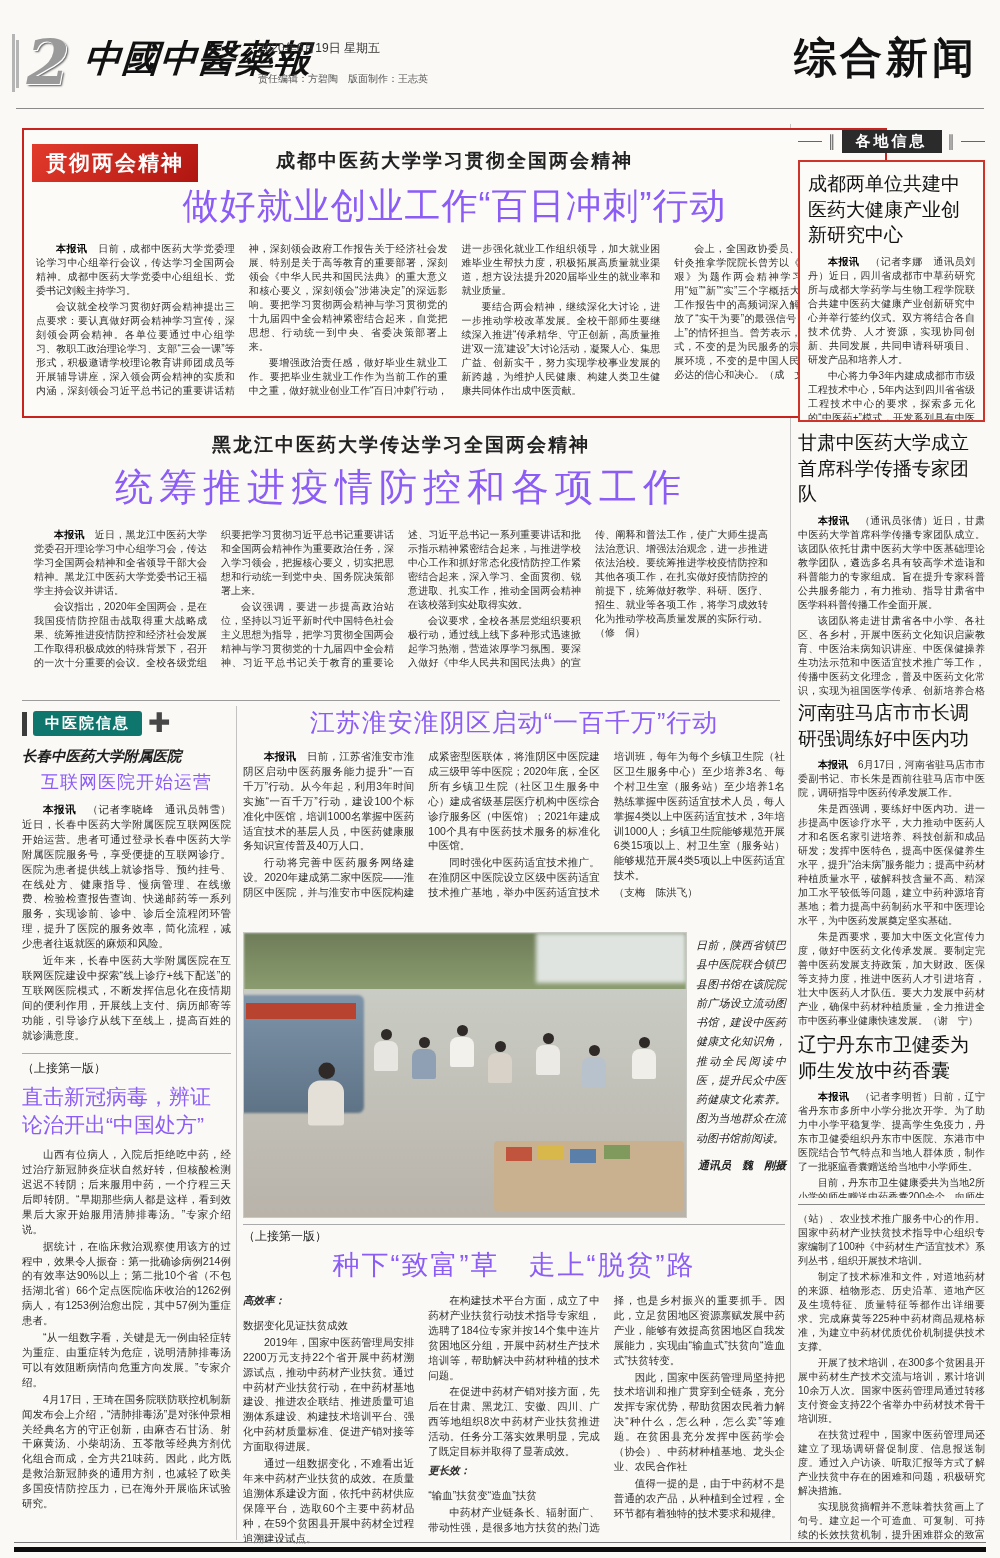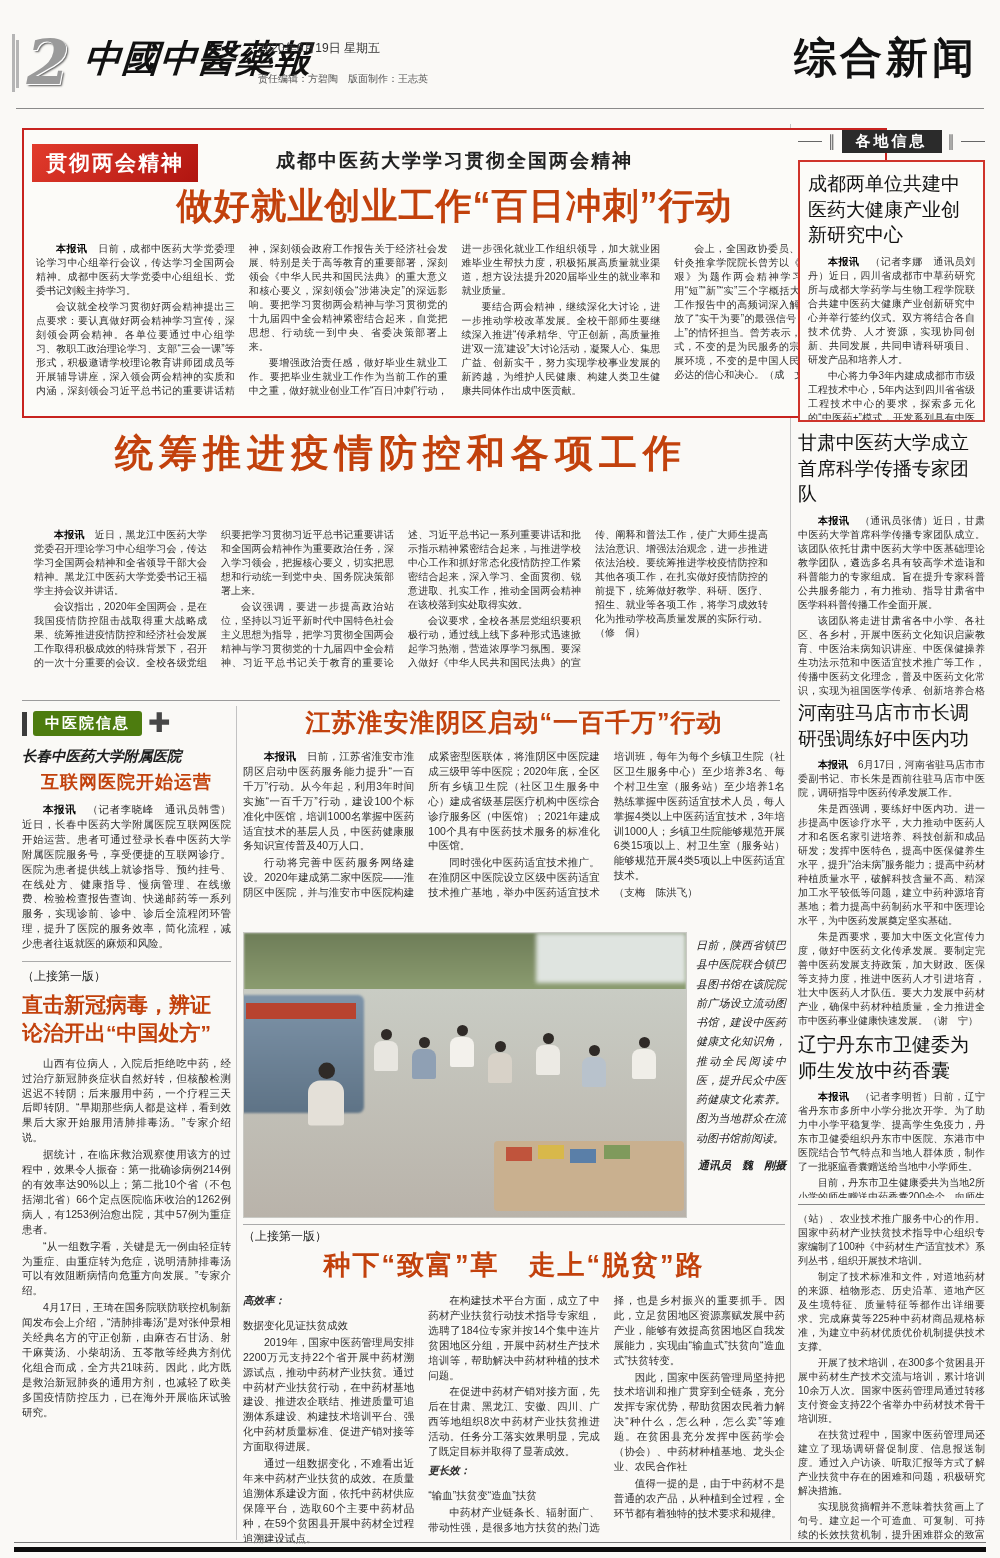--- a/index.html
+++ b/index.html
@@ -29,25 +29,25 @@
   .body p b{color:#000}
   .noind{text-indent:0 !important}
   .cols4{column-count:4;column-gap:14px}
   .cols3{column-count:3;column-gap:14px}
   .small .body p,.small p{font-size:10px;line-height:1.40}
   
   .redbox{left:22px;top:128px;width:865px;height:290px;border:2px solid #c8231f;background:#fcfbf8}
   .badge{position:absolute;left:8px;top:14px;padding:5px 14px;color:#fff;font-weight:bold;
          font-size:21px;background:linear-gradient(135deg,#e23b2c,#b01510);letter-spacing:2px}
   .kicker{ text-align:center;font-weight:bold;font-size:19px;color:#222;letter-spacing:2px}
-  .bighead{text-align:center;font-weight:bold;color:#c2410c}
+  .bighead{text-align:center;font-weight:normal;color:#8b5cf6}
   
   .libadge-row{display:flex;align-items:center;gap:6px;margin-bottom:10px}
   .vbar{width:5px;height:24px;background:#3c3c3c}
-  .dark-badge{background:#4d7c0f;color:#fff;font-weight:bold;font-size:15px;
+  .dark-badge{background:#0f766e;color:#fff;font-weight:bold;font-size:15px;
               padding:3px 12px;border-radius:3px;letter-spacing:2px}
   .cross{font-size:27px;color:#474747;line-height:1}
   .kai{font-family:"DejaVu Serif",serif;font-style:italic}
   
   .li-head{display:flex;align-items:center;justify-content:center;gap:5px}
   .li-head .seg{flex:1;border-top:1px solid #666}
   .li-head .dbar{color:#444;font-size:13px}
   .li-box{background:#2b2b2b;color:#fff;font-weight:bold;font-size:15px;
           padding:2px 14px;letter-spacing:3px}
   .r-art h3{font-size:19px;font-weight:normal;line-height:1.35;color:#111;margin-bottom:7px}
@@ -85,20 +85,21 @@
   <div class="body cols4 small" style="position:absolute;left:12px;right:12px;top:112px;bottom:8px;overflow:hidden">
     <p><b>本报讯　</b><span>日前，成都中医药大学党委理论学习中心组举行会议，传达学习全国两会精神。成都中医药大学党委中心组组长、党委书记刘毅主持学习。</span></p>
     <p>会议就全校学习贯彻好两会精神提出三点要求：要认真做好两会精神学习宣传，深刻领会两会精神。各单位要通过中心组学习、教职工政治理论学习、支部“三会一课”等形式，积极邀请学校理论教育讲师团成员等开展辅导讲座，深入领会两会精神的实质和内涵，深刻领会习近平总书记的重要讲话精神，深刻领会政府工作报告关于经济社会发展、特别是关于高等教育的重要部署，深刻领会《中华人民共和国民法典》的重大意义和核心要义，深刻领会“涉港决定”的深远影响。要把学习贯彻两会精神与学习贯彻党的十九届四中全会精神紧密结合起来，自觉把思想、行动统一到中央、省委决策部署上来。</p>
     <p>要增强政治责任感，做好毕业生就业工作。要把毕业生就业工作作为当前工作的重中之重，做好就业创业工作“百日冲刺”行动，进一步强化就业工作组织领导，加大就业困难毕业生帮扶力度，积极拓展高质量就业渠道，想方设法提升2020届毕业生的就业率和就业质量。</p>
     <p>要结合两会精神，继续深化大讨论，进一步推动学校改革发展。全校干部师生要继续深入推进“传承精华、守正创新，高质量推进‘双一流’建设”大讨论活动，凝聚人心、集思广益、创新实干，努力实现学校事业发展的新跨越，为维护人民健康、构建人类卫生健康共同体作出成中医贡献。</p>
     <p>会上，全国政协委员、成都中医药大学针灸推拿学院院长曾芳以《奋力前行攻克时艰》为题作两会精神学习辅导报告。她用“短”“新”“实”三个字概括大会特点，以政府工作报告中的高频词深入解析大会精神，释放了“实干为要”的最强信号，展现了“人民至上”的情怀担当。曾芳表示，大会变化的是形式，不变的是为民服务的宗旨；变化的是发展环境，不变的是中国人民砥砺前行、使命必达的信心和决心。（成　文）</p>
   </div>
 </div>
 
 <div class="abs" style="left:22px;top:424px;width:758px;height:277px;border-bottom:1px solid #9c9c9c">
+  <div class="kicker" style="margin-top:8px">黑龙江中医药大学传达学习全国两会精神</div>
   <div class="bighead" style="font-size:38px;margin-top:4px;letter-spacing:6px">统筹推进疫情防控和各项工作</div>
   <div class="body cols4 small" style="position:absolute;left:12px;right:12px;top:104px;bottom:6px;overflow:hidden">
     <p><b>本报讯　</b><span>近日，黑龙江中医药大学党委召开理论学习中心组学习会，传达学习全国两会精神和全省领导干部大会精神。黑龙江中医药大学党委书记王福学主持会议并讲话。</span></p>
     <p>会议指出，2020年全国两会，是在我国疫情防控阻击战取得重大战略成果、统筹推进疫情防控和经济社会发展工作取得积极成效的特殊背景下，召开的一次十分重要的会议。全校各级党组织要把学习贯彻习近平总书记重要讲话和全国两会精神作为重要政治任务，深入学习领会，把握核心要义，切实把思想和行动统一到党中央、国务院决策部署上来。</p>
     <p>会议强调，要进一步提高政治站位，坚持以习近平新时代中国特色社会主义思想为指导，把学习贯彻全国两会精神与学习贯彻党的十九届四中全会精神、习近平总书记关于教育的重要论述、习近平总书记一系列重要讲话和批示指示精神紧密结合起来，与推进学校中心工作和抓好常态化疫情防控工作紧密结合起来，深入学习、全面贯彻、锐意进取、扎实工作，推动全国两会精神在该校落到实处取得实效。</p>
     <p>会议要求，全校各基层党组织要积极行动，通过线上线下多种形式迅速掀起学习热潮，营造浓厚学习氛围。要深入做好《中华人民共和国民法典》的宣传、阐释和普法工作，使广大师生提高法治意识、增强法治观念，进一步推进依法治校。要统筹推进学校疫情防控和其他各项工作，在扎实做好疫情防控的前提下，统筹做好教学、科研、医疗、招生、就业等各项工作，将学习成效转化为推动学校高质量发展的实际行动。（修　侗）</p>
   </div>
 </div>
 
 <div class="abs vdiv" style="left:236px;top:706px;height:834px"></div>
@@ -106,20 +107,21 @@
 <div class="abs" style="left:22px;top:710px;width:209px;height:832px;overflow:hidden">
   <div class="libadge-row">
     <span class="vbar"></span>
     <span class="dark-badge">中医院信息</span>
     <span class="cross">✚</span>
   </div>
   <div class="kai" style="text-align:left;font-size:14.5px;font-weight:bold;margin-top:4px">长春中医药大学附属医院</div>
   <div class="bighead" style="font-size:18px;margin:4px 0 8px;letter-spacing:1px">互联网医院开始运营</div>
   <div class="body">
     <p><b>本报讯　</b><span>（记者李晓峰　通讯员韩雪）近日，长春中医药大学附属医院互联网医院开始运营。患者可通过登录长春中医药大学附属医院服务号，享受便捷的互联网诊疗。医院为患者提供线上就诊指导、预约挂号、在线处方、健康指导、慢病管理、在线缴费、检验检查报告查询、快递邮药等一系列服务，实现诊前、诊中、诊后全流程闭环管理，提升了医院的服务效率，简化流程，减少患者往返就医的麻烦和风险。</span></p>
+    <p>近年来，长春中医药大学附属医院在互联网医院建设中探索“线上诊疗+线下配送”的互联网医院模式，不断发挥信息化在疫情期间的便利作用，开展线上支付、病历邮寄等功能，引导诊疗从线下至线上，提高百姓的就诊满意度。</p>
   </div>
   <div class="hdiv" style="margin:10px 0 6px"></div>
   <div class="cont-label">（上接第一版）</div>
   <div class="bighead" style="font-size:21px;text-align:left;line-height:1.35;margin:6px 0 8px">直击新冠病毒，辨证论治开出“中国处方”</div>
   <div class="body">
     <p>山西有位病人，入院后拒绝吃中药，经过治疗新冠肺炎症状自然好转，但核酸检测迟迟不转阴；后来服用中药，一个疗程三天后即转阴。“早期那些病人都是这样，看到效果后大家开始服用清肺排毒汤。”专家介绍说。</p>
     <p>据统计，在临床救治观察使用该方的过程中，效果令人振奋：第一批确诊病例214例的有效率达90%以上；第二批10个省（不包括湖北省）66个定点医院临床收治的1262例病人，有1253例治愈出院，其中57例为重症患者。</p>
     <p>“从一组数字看，关键是无一例由轻症转为重症、由重症转为危症，说明清肺排毒汤可以有效阻断病情向危重方向发展。”专家介绍。</p>
     <p>4月17日，王琦在国务院联防联控机制新闻发布会上介绍，“清肺排毒汤”是对张仲景相关经典名方的守正创新，由麻杏石甘汤、射干麻黄汤、小柴胡汤、五苓散等经典方剂优化组合而成，全方共21味药。因此，此方既是救治新冠肺炎的通用方剂，也减轻了欧美多国疫情防控压力，已在海外开展临床试验研究。</p>
   </div>

